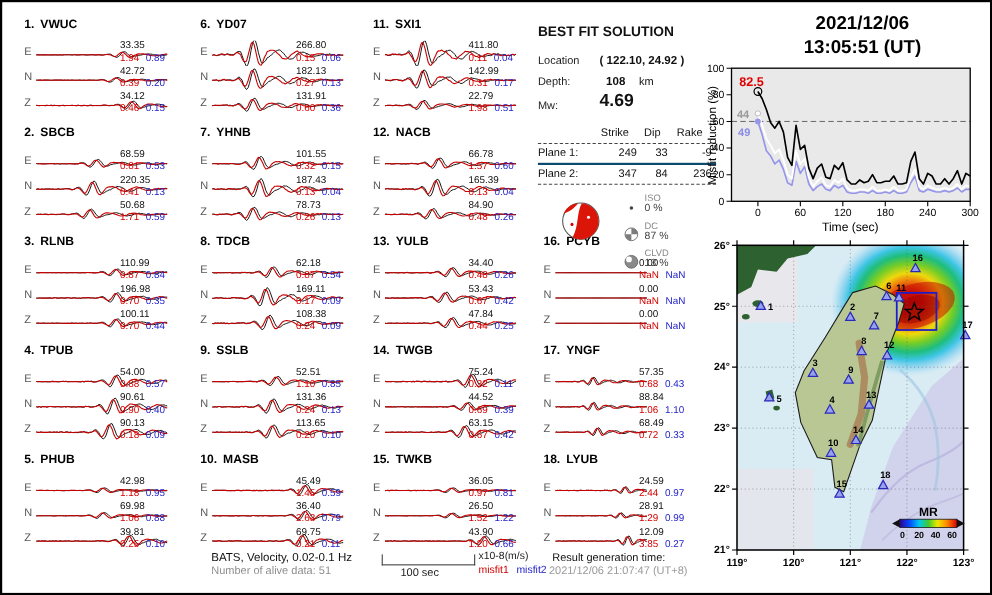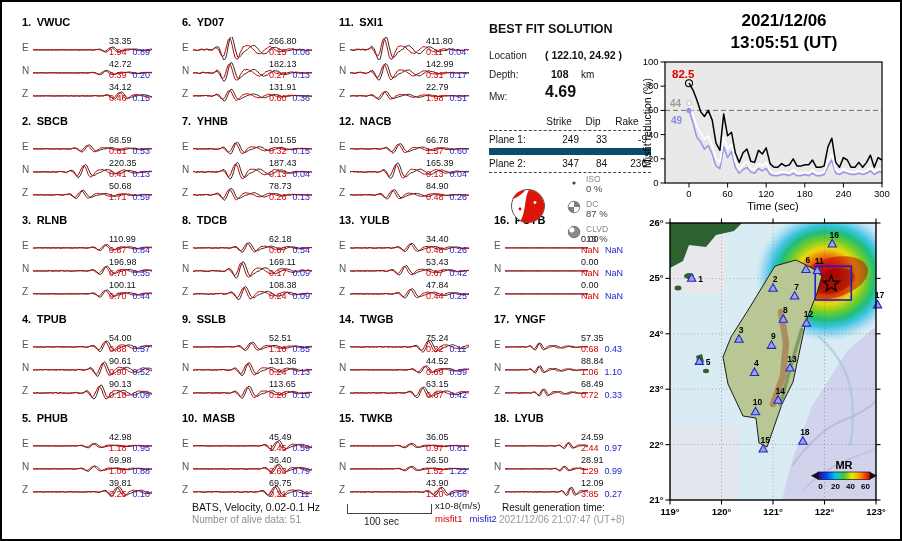--- a/index.html
+++ b/index.html
@@ -22,26 +22,26 @@
   .bf-val{position:absolute;left:56px;top:1px;font-weight:bold;font-size:10.5px;}
   .bf-unit{position:absolute;left:92px;top:2px;}
   .bf-mw{height:26px;}
   .bf-mwval{position:absolute;left:56px;top:-3px;font-weight:bold;font-size:16px;}
   .planes{margin-top:4px;width:162px;font-size:10px;}
   .pt-head{display:grid;grid-template-columns:50px 40px 28px 40px;padding-bottom:3px;}
   .pt-head span{text-align:center;}
   .pt-row{display:grid;grid-template-columns:50px 40px 28px 40px;padding:3px 0;}
   .pt-row span{text-align:right;}
   .pt-row .pt-lab,.pt-head .pt-lab{text-align:left;}
-  .pt-r1{border-top:1px dashed #444;border-bottom:7px solid #0c4a6e;}
+  .pt-r1{border-top:1px dashed #444;border-bottom:2px solid #0c4a6e;}
   .pt-r2{border-bottom:1px dashed #444;}
   .mech{position:relative;height:70px;margin-top:8px;}
   .bball{position:absolute;left:16px;top:2px;}
   .decomp{position:absolute;left:78px;top:-6px;}
-  .d-item{display:flex;align-items:flex-start;height:25px;gap:5px;}
+  .d-item{display:flex;align-items:flex-end;height:25px;gap:5px;}
   .d-txt{display:flex;flex-direction:column;}
   .d-lab{font-size:8.5px;color:#888;line-height:9px;}
   .d-val{font-size:9.5px;color:#444;line-height:10px;}
   .datetime{position:absolute;left:668px;top:8px;width:228px;text-align:center;
             font-weight:bold;font-size:17px;line-height:22px;color:#000;}
   #chart{position:absolute;left:640px;top:55px;width:262px;height:160px;}
   #map{position:absolute;left:640px;top:214px;width:262px;height:306px;}
   .f-info1{position:absolute;left:190px;top:499px;font-size:10.5px;color:#111;}
   .f-info2{position:absolute;left:190px;top:512px;font-size:10px;color:#8f8f8f;}
   .scalebar{position:absolute;left:345px;top:502px;width:83px;height:9px;
@@ -183,21 +183,21 @@
             </div>
           </div>
           <div class="chrow">
             <span class="chlab">N</span>
             <svg width="124" height="23" class="trace">
               <polyline points="3.0,12.7 4.4,13.1 5.7,12.6 7.1,13.2 8.4,12.6 9.8,12.8 11.1,12.6 12.5,13.1 13.8,12.7 15.2,12.6 16.5,12.6 17.9,12.8 19.2,12.8 20.6,12.9 21.9,12.6 23.3,12.8 24.6,12.8 26.0,13.0 27.3,12.8 28.7,12.6 30.0,13.0 31.4,12.5 32.8,12.7 34.1,12.8 35.5,13.0 36.8,12.7 38.2,13.0 39.5,13.0 40.9,12.9 42.2,12.9 43.6,12.9 44.9,13.3 46.3,13.2 47.6,12.5 49.0,12.7 50.3,12.4 51.7,12.8 53.0,12.9 54.4,12.8 55.7,12.6 57.1,12.4 58.4,11.8 59.8,10.7 61.1,10.9 62.5,11.9 63.9,14.1 65.2,16.3 66.6,18.9 67.9,19.4 69.3,17.1 70.6,13.8 72.0,9.4 73.3,5.9 74.7,4.8 76.0,6.3 77.4,9.6 78.7,13.2 80.1,15.5 81.4,17.1 82.8,17.3 84.1,16.2 85.5,15.5 86.8,14.6 88.2,13.5 89.5,13.1 90.9,12.7 92.3,12.0 93.6,11.2 95.0,10.6 96.3,10.2 97.7,10.4 99.0,11.1 100.4,11.7 101.7,13.0 103.1,13.3 104.4,14.7 105.8,14.9 107.1,15.3 108.5,15.2 109.8,14.9 111.2,14.2 112.5,13.0 113.9,12.2 115.2,11.6 116.6,11.1 117.9,11.2 119.3,11.1 120.6,11.8 122.0,12.0" fill="none" stroke="#141414" stroke-width="0.9" stroke-linejoin="round"></polyline>
               <polyline points="3.0,12.7 4.4,13.1 5.7,12.6 7.1,13.2 8.4,12.7 9.8,12.8 11.1,12.6 12.5,13.1 13.8,12.7 15.2,12.6 16.5,12.6 17.9,12.8 19.2,12.8 20.6,12.9 21.9,12.6 23.3,12.8 24.6,12.8 26.0,13.0 27.3,12.8 28.7,12.6 30.0,13.0 31.4,12.6 32.8,12.8 34.1,13.0 35.5,13.1 36.8,12.8 38.2,13.0 39.5,13.0 40.9,12.8 42.2,12.7 43.6,12.6 44.9,12.9 46.3,12.9 47.6,12.3 49.0,12.6 50.3,12.6 51.7,13.1 53.0,13.3 54.4,13.1 55.7,12.8 57.1,12.5 58.4,12.0 59.8,11.4 61.1,12.2 62.5,13.7 63.9,15.5 65.2,16.6 66.6,17.2 67.9,15.6 69.3,12.0 70.6,9.0 72.0,6.6 73.3,6.2 74.7,8.3 76.0,11.9 77.4,15.7 78.7,18.1 80.1,18.3 81.4,17.6 82.8,15.9 84.1,13.6 85.5,12.3 86.8,11.3 88.2,10.3 89.5,10.3 90.9,10.6 92.3,10.7 93.6,11.0 95.0,11.7 96.3,12.3 97.7,13.4 99.0,14.5 100.4,14.9 101.7,15.5 103.1,14.9 104.4,15.0 105.8,14.1 107.1,13.4 108.5,12.6 109.8,12.1 111.2,11.5 112.5,10.8 113.9,10.9 115.2,11.2 116.6,11.6 117.9,12.5 119.3,12.8 120.6,13.7 122.0,13.8" fill="none" stroke="#c60000" stroke-width="1" stroke-linejoin="round"></polyline>
             </svg>
             <div class="nums">
               <div class="amp">90.61</div>
-              <div class="mis"><span class="m1">0.90</span><span class="m2">0.52</span></div>
+              <div class="mis"><span class="m1">0.90</span><span class="m2">0.40</span></div>
             </div>
           </div>
           <div class="chrow">
             <span class="chlab">Z</span>
             <svg width="124" height="23" class="trace">
               <polyline points="3.0,12.6 4.4,13.1 5.7,13.1 7.1,12.7 8.4,13.0 9.8,13.1 11.1,13.1 12.5,13.1 13.8,13.0 15.2,12.8 16.5,13.0 17.9,13.0 19.2,12.7 20.6,13.0 21.9,12.7 23.3,13.2 24.6,12.7 26.0,12.5 27.3,13.1 28.7,13.1 30.0,12.6 31.4,12.7 32.8,13.2 34.1,12.8 35.5,13.2 36.8,13.3 38.2,13.2 39.5,13.3 40.9,13.3 42.2,13.1 43.6,12.9 44.9,12.8 46.3,12.3 47.6,12.8 49.0,12.9 50.3,13.2 51.7,13.0 53.0,13.0 54.4,12.1 55.7,11.1 57.1,10.6 58.4,11.5 59.8,13.2 61.1,15.7 62.5,18.1 63.9,18.9 65.2,18.0 66.6,15.4 67.9,11.0 69.3,7.1 70.6,5.1 72.0,5.3 73.3,8.3 74.7,11.8 76.0,15.3 77.4,17.2 78.7,17.6 80.1,16.5 81.4,15.6 82.8,14.4 84.1,14.0 85.5,13.6 86.8,13.0 88.2,12.1 89.5,11.4 90.9,11.1 92.3,10.7 93.6,10.4 95.0,10.5 96.3,11.6 97.7,12.6 99.0,13.1 100.4,14.1 101.7,15.0 103.1,14.9 104.4,14.9 105.8,14.9 107.1,14.2 108.5,13.4 109.8,12.8 111.2,12.0 112.5,11.5 113.9,11.2 115.2,11.5 116.6,11.2 117.9,11.8 119.3,12.6 120.6,12.8 122.0,13.7" fill="none" stroke="#141414" stroke-width="0.9" stroke-linejoin="round"></polyline>
               <polyline points="3.0,12.6 4.4,13.1 5.7,13.1 7.1,12.7 8.4,13.0 9.8,13.1 11.1,13.1 12.5,13.1 13.8,13.0 15.2,12.8 16.5,13.0 17.9,13.0 19.2,12.7 20.6,13.0 21.9,12.7 23.3,13.2 24.6,12.7 26.0,12.5 27.3,13.1 28.7,13.2 30.0,12.8 31.4,12.8 32.8,13.3 34.1,12.9 35.5,13.2 36.8,13.2 38.2,13.0 39.5,13.0 40.9,13.0 42.2,12.8 43.6,12.6 44.9,12.8 46.3,12.4 47.6,13.1 49.0,13.3 50.3,13.6 51.7,13.1 53.0,13.0 54.4,12.2 55.7,11.6 57.1,11.7 58.4,13.1 59.8,14.8 61.1,16.5 62.5,17.1 63.9,15.8 65.2,13.2 66.6,10.2 67.9,7.3 69.3,6.1 70.6,7.5 72.0,10.3 73.3,14.5 74.7,17.3 76.0,19.0 77.4,18.5 78.7,16.8 80.1,14.3 81.4,12.5 82.8,11.1 84.1,10.8 85.5,10.6 86.8,10.6 88.2,10.5 89.5,10.8 90.9,11.8 92.3,12.5 93.6,13.2 95.0,13.8 96.3,14.9 97.7,15.4 99.0,15.0 100.4,14.9 101.7,14.6 103.1,13.4 104.4,12.6 105.8,12.1 107.1,11.4 108.5,11.0 109.8,11.1 111.2,11.3 112.5,11.7 113.9,12.2 115.2,13.1 116.6,13.1 117.9,13.7 119.3,14.2 120.6,13.9 122.0,14.2" fill="none" stroke="#c60000" stroke-width="1" stroke-linejoin="round"></polyline>
             </svg>
             <div class="nums">
               <div class="amp">90.13</div>

